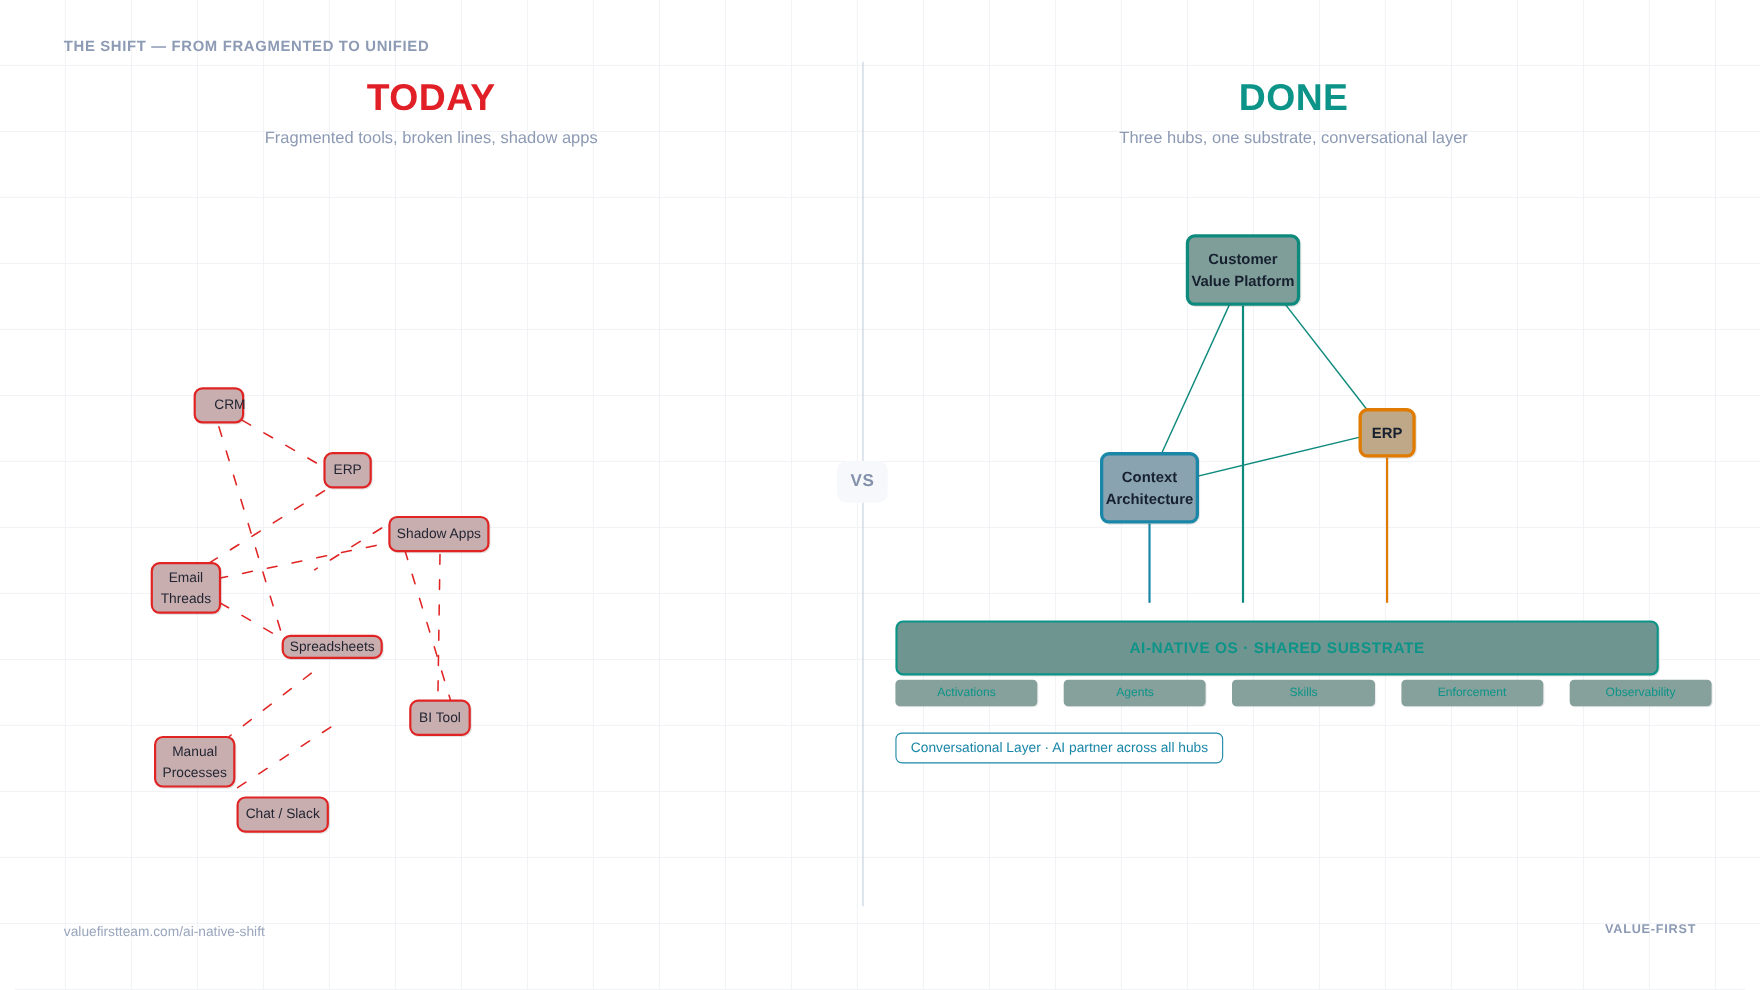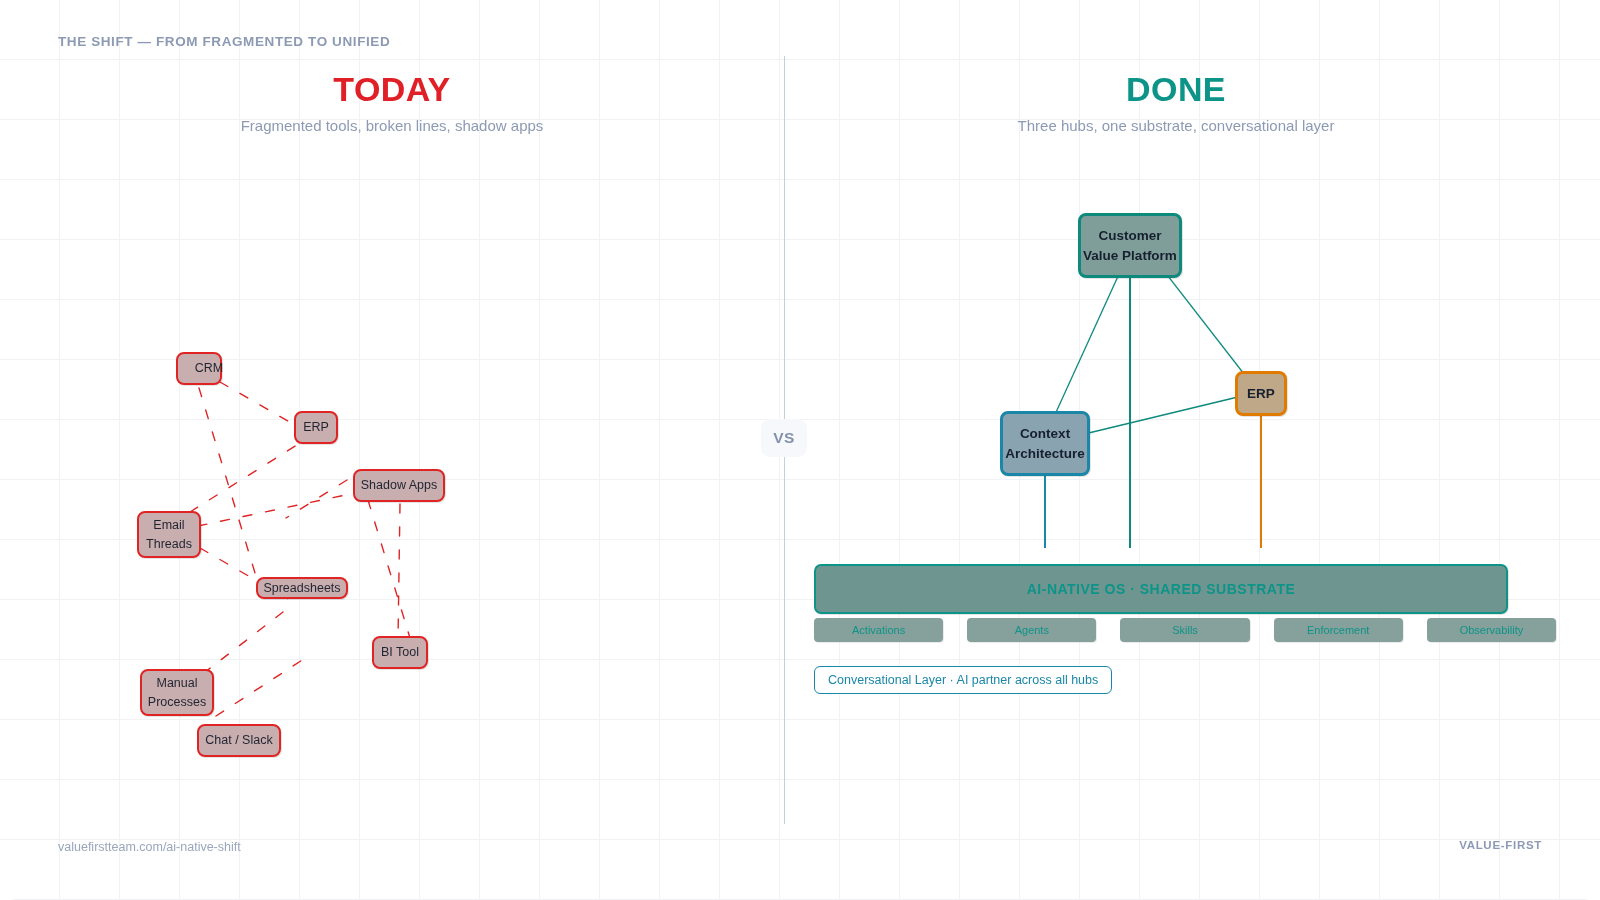--- a/index.html
+++ b/index.html
@@ -216,21 +216,21 @@
 
   <div class="node legacy" style="left:372px; top:636px; width:56px; height:33px;">
     <span class="nline">BI Tool</span>
   </div>
 
   <div class="node legacy" style="left:140px; top:669px; width:74px; height:47px;">
     <span class="nline">Manual</span>
     <span class="nline">Processes</span>
   </div>
 
-  <div class="node legacy" style="left:197px; top:724px; width:84px; height:33px;">
+  <div class="node legacy" style="left:215px; top:724px; width:84px; height:33px;">
     <span class="nline">Chat / Slack</span>
   </div>
 
   <svg class="links" viewBox="0 0 1600 900" xmlns="http://www.w3.org/2000/svg">
     <g fill="none" stroke-linecap="butt">
 
       <path d="M 1135 239 L 1042 443" stroke="#0e8a7d" stroke-width="1.3"></path>
       <path d="M 1140 240 L 1258 392" stroke="#0e8a7d" stroke-width="1.3"></path>
       <path d="M 1043 444 L 1242 396" stroke="#0e8a7d" stroke-width="1.3"></path>
 

